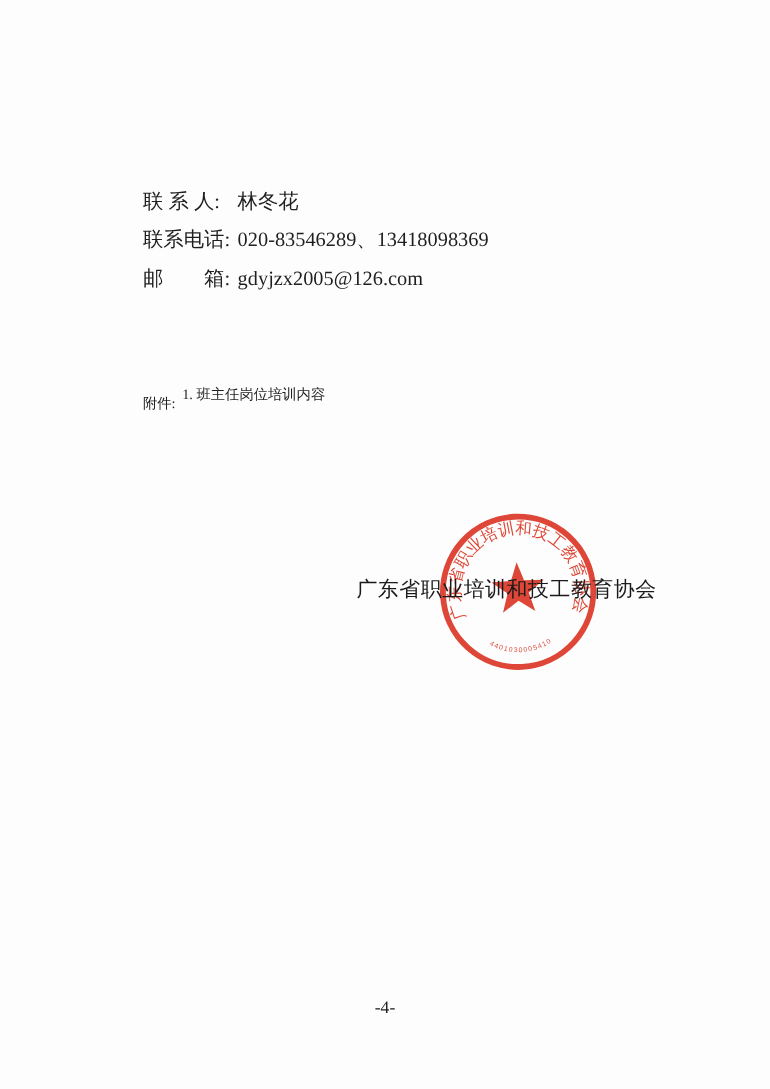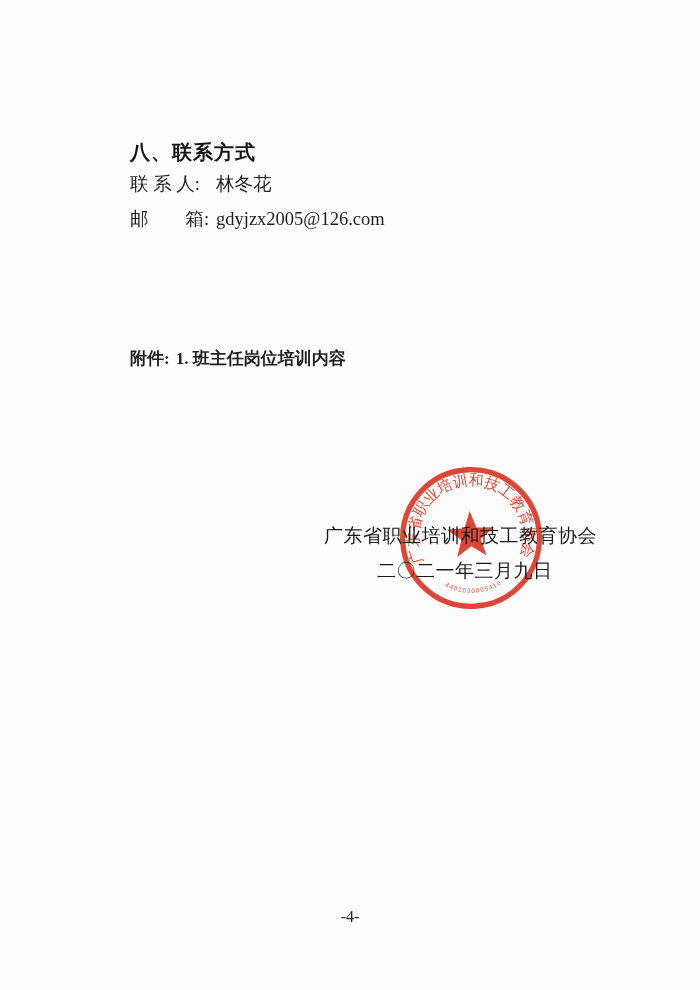--- a/index.html
+++ b/index.html
@@ -45,24 +45,23 @@
     vertical-align: top;
   }
   .contact .value {
     margin-left: 6px;
     text-align: right;
   }
   .attachments {
     position: absolute;
     left: 130px;
     top: 347px;
-    font-size: 17px;
+    font-size: 13px;
     display: flex;
-    align-items: flex-start;
-    font-weight: bold;
+    align-items: center;
   }
   .attachments .label {
     white-space: pre;
     line-height: 23px;
   }
   .attachments .att-items {
     margin-left: 6px;
   }
   .attachments .att-item {
     line-height: 23px;
@@ -107,25 +106,27 @@
     text-align: center;
     font-size: 16px;
     color: #222;
   }
 </style>
 </head>
 <body>
 
 <div class="page">
 
-  <h2 class="heading">八、联系方式</h2>
 
   <div class="contact">
     <div class="row">
       <span class="label">联 系 人:</span><span class="value">林冬花</span>
+    </div>
+    <div class="row">
+      <span class="label">联系电话:</span><span class="value">020-83546289、13418098369</span>
     </div>
     <div class="row">
       <span class="label">邮　　箱:</span><span class="value">gdyjzx2005@126.com</span>
     </div>
   </div>
 
   <div class="attachments">
     <span class="label">附件:</span>
     <div class="att-items">
       <div class="att-item">1. 班主任岗位培训内容</div>
@@ -142,17 +143,16 @@
     <text font-size="15.5" font-family="Liberation Serif, DejaVu Serif, serif" fill="#dc3827">
       <textPath href="#sealArcTop" startOffset="50%" text-anchor="middle">广东省职业培训和技工教育协会</textPath>
     </text>
     <text font-size="6.5" letter-spacing="1.2" font-family="Liberation Sans, DejaVu Sans, sans-serif" fill="#dc3827">
       <textPath href="#sealArcBottom" startOffset="50%" text-anchor="middle">4401030005410</textPath>
     </text>
   </svg>
 
   <div class="sig-org">广东省职业培训和技工教育协会</div>
 
-  <div class="sig-date">二〇二一年三月九日</div>
 
   <div class="page-number">-4-</div>
 
 </div>
 
 </body></html>

